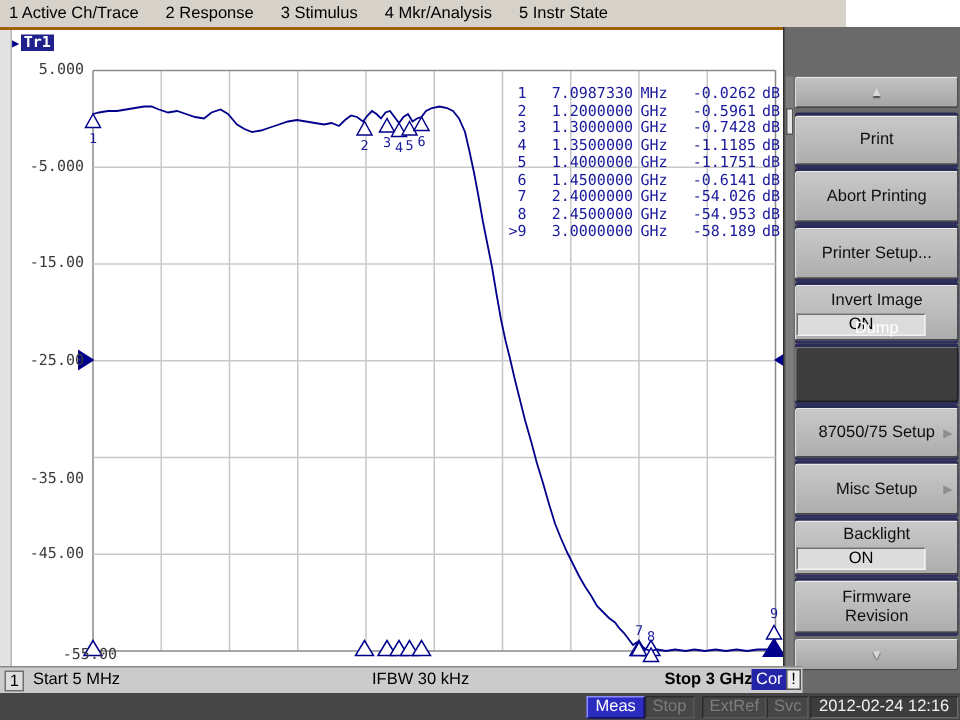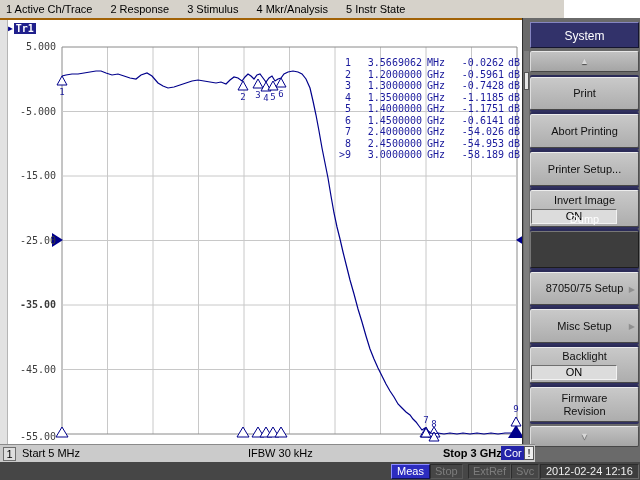--- a/index.html
+++ b/index.html
@@ -139,42 +139,41 @@
   <div class="trace-line">
     <span class="tr-arrow">▶</span>
     <span class="tr-badge">Tr1</span>
   </div>
 
   <div id="ylabels">
       <div class="ylabel" style="top: 41px;">5.000</div>
       <div class="ylabel" style="top: 105.5px;">-5.000</div>
       <div class="ylabel" style="top: 170px;">-15.00</div>
       <div class="ylabel" style="top: 234.5px;">-25.00</div>
-      <div class="ylabel" style="top: 299px; font-weight: bold;">-35.00</div>
+      <div class="ylabel" style="top: 314px;">-35.00</div>
       <div class="ylabel" style="top: 363.5px;">-45.00</div>
-      <div class="ylabel" style="top: 431px;">-55.00</div>
+      <div class="ylabel" style="top: 431px; padding-left: 22px;">-55.00</div>
     </div>
 
   <div class="mtable" id="mtable">
-      <div class="mrow"><span class="mc-n">1</span><span class="mc-f">3.5669062</span><span class="mc-u">MHz</span><span class="mc-v">-0.0262</span><span class="mc-d">dB</span></div>
+      <div class="mrow"><span class="mc-n">1</span><span class="mc-f">7.0987330</span><span class="mc-u">MHz</span><span class="mc-v">-0.0262</span><span class="mc-d">dB</span></div>
       <div class="mrow"><span class="mc-n">2</span><span class="mc-f">1.2000000</span><span class="mc-u">GHz</span><span class="mc-v">-0.5961</span><span class="mc-d">dB</span></div>
       <div class="mrow"><span class="mc-n">3</span><span class="mc-f">1.3000000</span><span class="mc-u">GHz</span><span class="mc-v">-0.7428</span><span class="mc-d">dB</span></div>
       <div class="mrow"><span class="mc-n">4</span><span class="mc-f">1.3500000</span><span class="mc-u">GHz</span><span class="mc-v">-1.1185</span><span class="mc-d">dB</span></div>
       <div class="mrow"><span class="mc-n">5</span><span class="mc-f">1.4000000</span><span class="mc-u">GHz</span><span class="mc-v">-1.1751</span><span class="mc-d">dB</span></div>
       <div class="mrow"><span class="mc-n">6</span><span class="mc-f">1.4500000</span><span class="mc-u">GHz</span><span class="mc-v">-0.6141</span><span class="mc-d">dB</span></div>
       <div class="mrow"><span class="mc-n">7</span><span class="mc-f">2.4000000</span><span class="mc-u">GHz</span><span class="mc-v">-54.026</span><span class="mc-d">dB</span></div>
       <div class="mrow"><span class="mc-n">8</span><span class="mc-f">2.4500000</span><span class="mc-u">GHz</span><span class="mc-v">-54.953</span><span class="mc-d">dB</span></div>
       <div class="mrow"><span class="mc-n">&gt;9</span><span class="mc-f">3.0000000</span><span class="mc-u">GHz</span><span class="mc-v">-58.189</span><span class="mc-d">dB</span></div>
     </div>
 
   <div class="panel">
     <div class="scrolltrack">
       <div class="scrollthumb"></div>
     </div>
-    <div class="sk sk-header">System</div>
     <div class="sk sk-arrowbtn sk-up">
       <span>▲</span>
     </div>
     <div id="skbtns">
         <div class="sk sk-btn" style="top: 59px; height: 33px;">
           <span>Print</span>
         </div>
         <div class="sk sk-btn" style="top: 96px; height: 34px;">
           <span>Abort Printing</span>
         </div>

